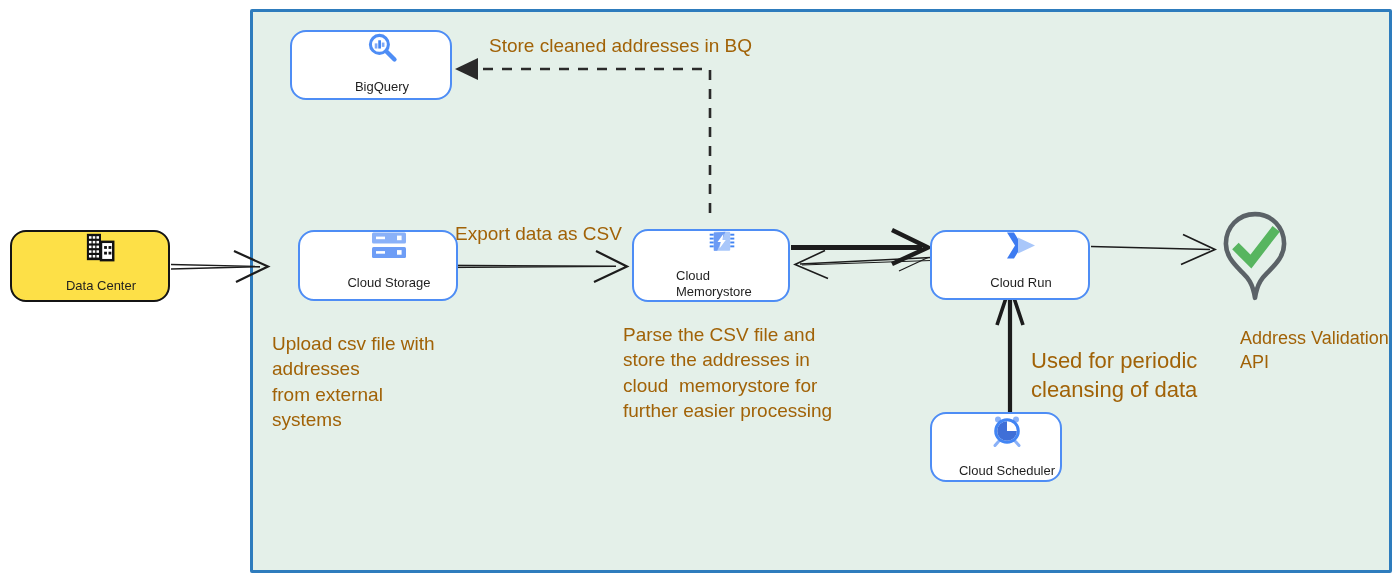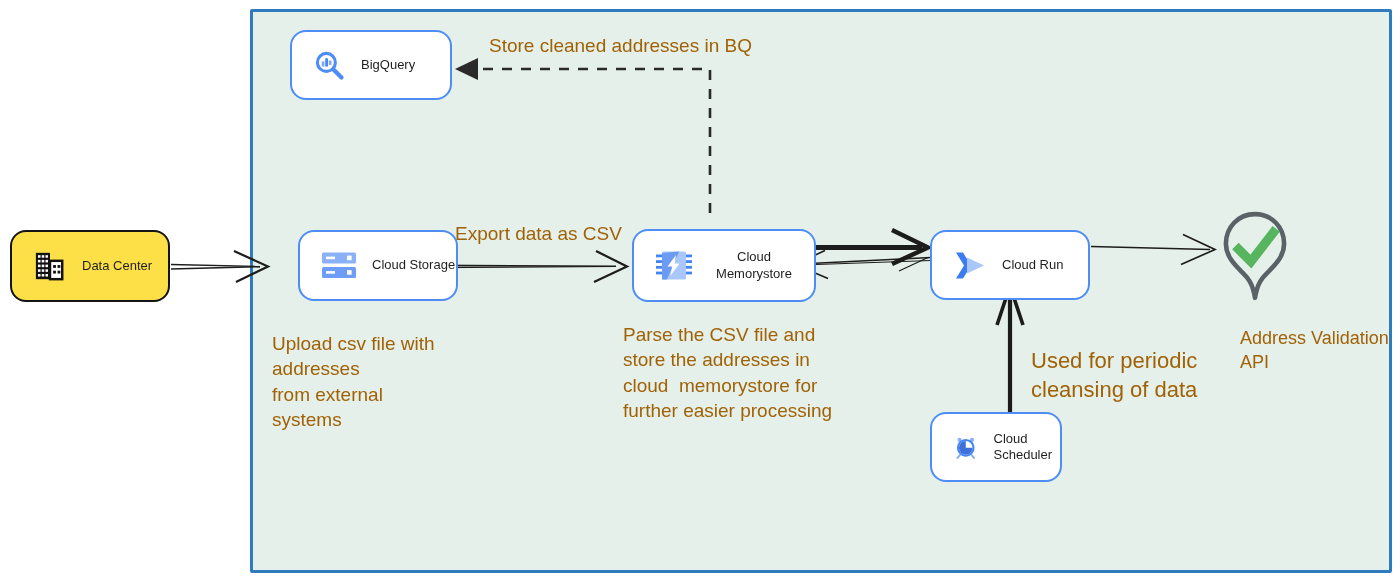--- a/index.html
+++ b/index.html
@@ -2,21 +2,21 @@
 <html><head>
 <meta charset="utf-8">
 <style>
   html,body{margin:0;padding:0;background:#fff;}
   .stage{position:relative;width:1400px;height:580px;background:#fff;overflow:hidden;
          font-family:"Liberation Sans",sans-serif;color:#1a1a1a;}
   .boundary{position:absolute;left:250px;top:9px;width:1136px;height:558px;
             background:#e4f0e9;border:3px solid #2e7cbd;border-radius:2px;}
   .edges{position:absolute;left:0;top:0;width:1400px;height:580px;pointer-events:none;}
   .node{position:absolute;display:flex;align-items:center;gap:16px;box-sizing:border-box;
-        padding-left:22px;background:#fff;border:2.5px solid #4e8df5;border-radius:16px;}
+        padding-left:22px;background:#fff;border:2.5px solid #4e8df5;border-radius:16px;flex-direction:column;}
   .node .nlabel{font-size:13px;line-height:1.25;color:#1f1f1f;}
   .node-gray{background:#fde047;border-color:#141414;border-width:2.5px;}
   .note{position:absolute;font-size:19px;line-height:1.34;white-space:pre-wrap;color:#a16207;}
   .pin-node{position:absolute;}
   svg{display:block;}
 </style>
 </head>
 <body>
 
 <div class="stage">
@@ -114,21 +114,21 @@
       <rect x="0" y="0.5" width="34" height="11" rx="1.5" fill="#8ab1f8"></rect>
       <rect x="0" y="15" width="34" height="11" rx="1.5" fill="#6d9df6"></rect>
       <rect x="4" y="4.6" width="9" height="2.6" fill="#fff"></rect>
       <rect x="25" y="3.6" width="4.6" height="4.6" fill="#fff"></rect>
       <rect x="4" y="19.1" width="9" height="2.6" fill="#fff"></rect>
       <rect x="25" y="18.1" width="4.6" height="4.6" fill="#fff"></rect>
     </svg>
     <span class="nlabel">Cloud Storage</span>
   </div>
 
-  <div class="node" style="left:632px;top:229px;width:184px;height:73px;text-align:center;">
+  <div class="node" style="left:632px;top:229px;width:158px;height:73px;">
     <svg width="36" height="31" viewBox="0 0 36 30">
       <g fill="#4285f4">
         <rect x="0" y="4" width="6" height="2.8"></rect>
           <rect x="0" y="9.7" width="6" height="2.8"></rect>
         <rect x="0" y="15.4" width="6" height="2.8"></rect>
           <rect x="0" y="21.1" width="6" height="2.8"></rect>
         <rect x="30" y="4" width="6" height="2.8"></rect>
           <rect x="30" y="9.7" width="6" height="2.8"></rect>
         <rect x="30" y="15.4" width="6" height="2.8"></rect>
           <rect x="30" y="21.1" width="6" height="2.8"></rect>

